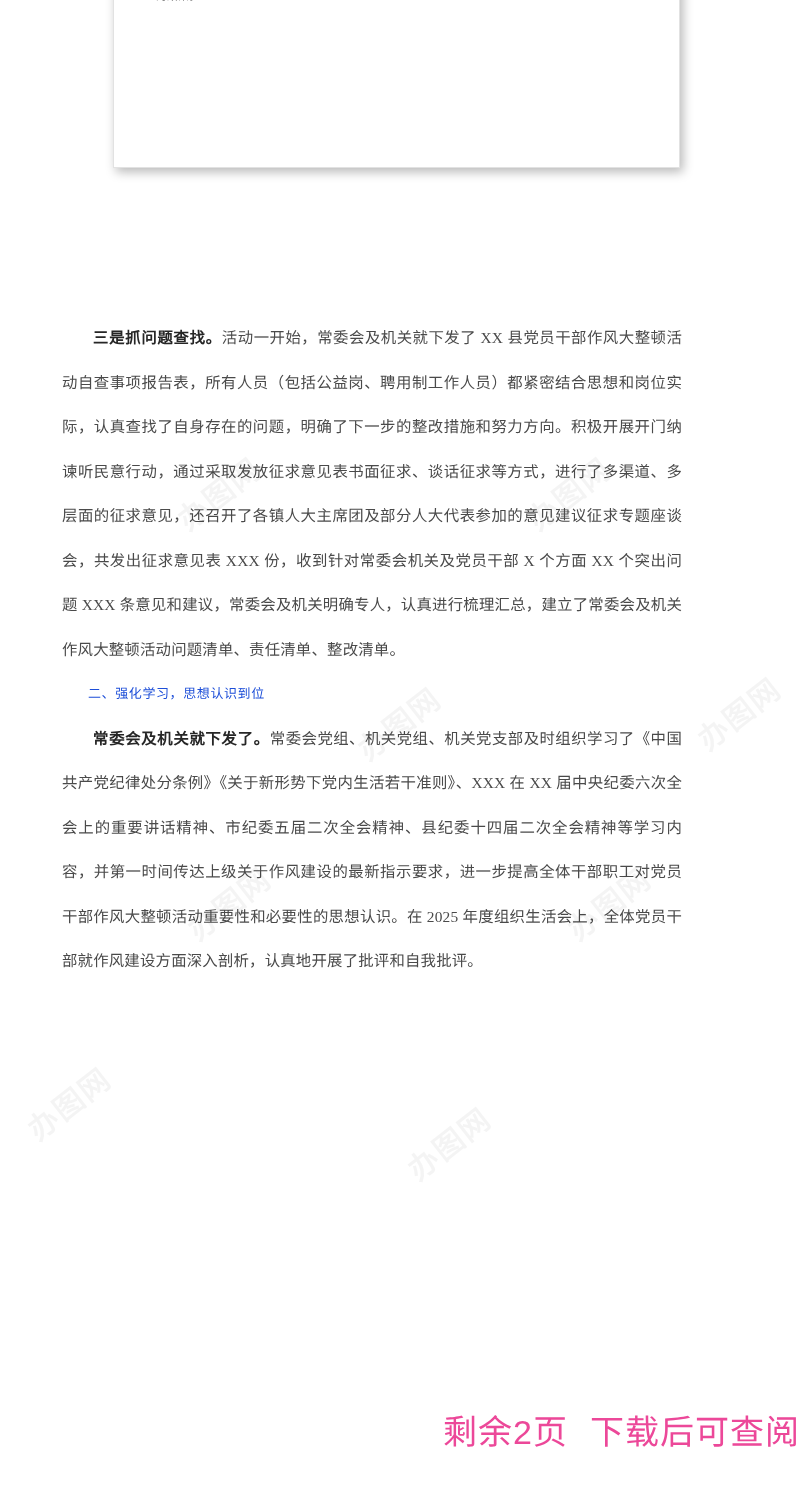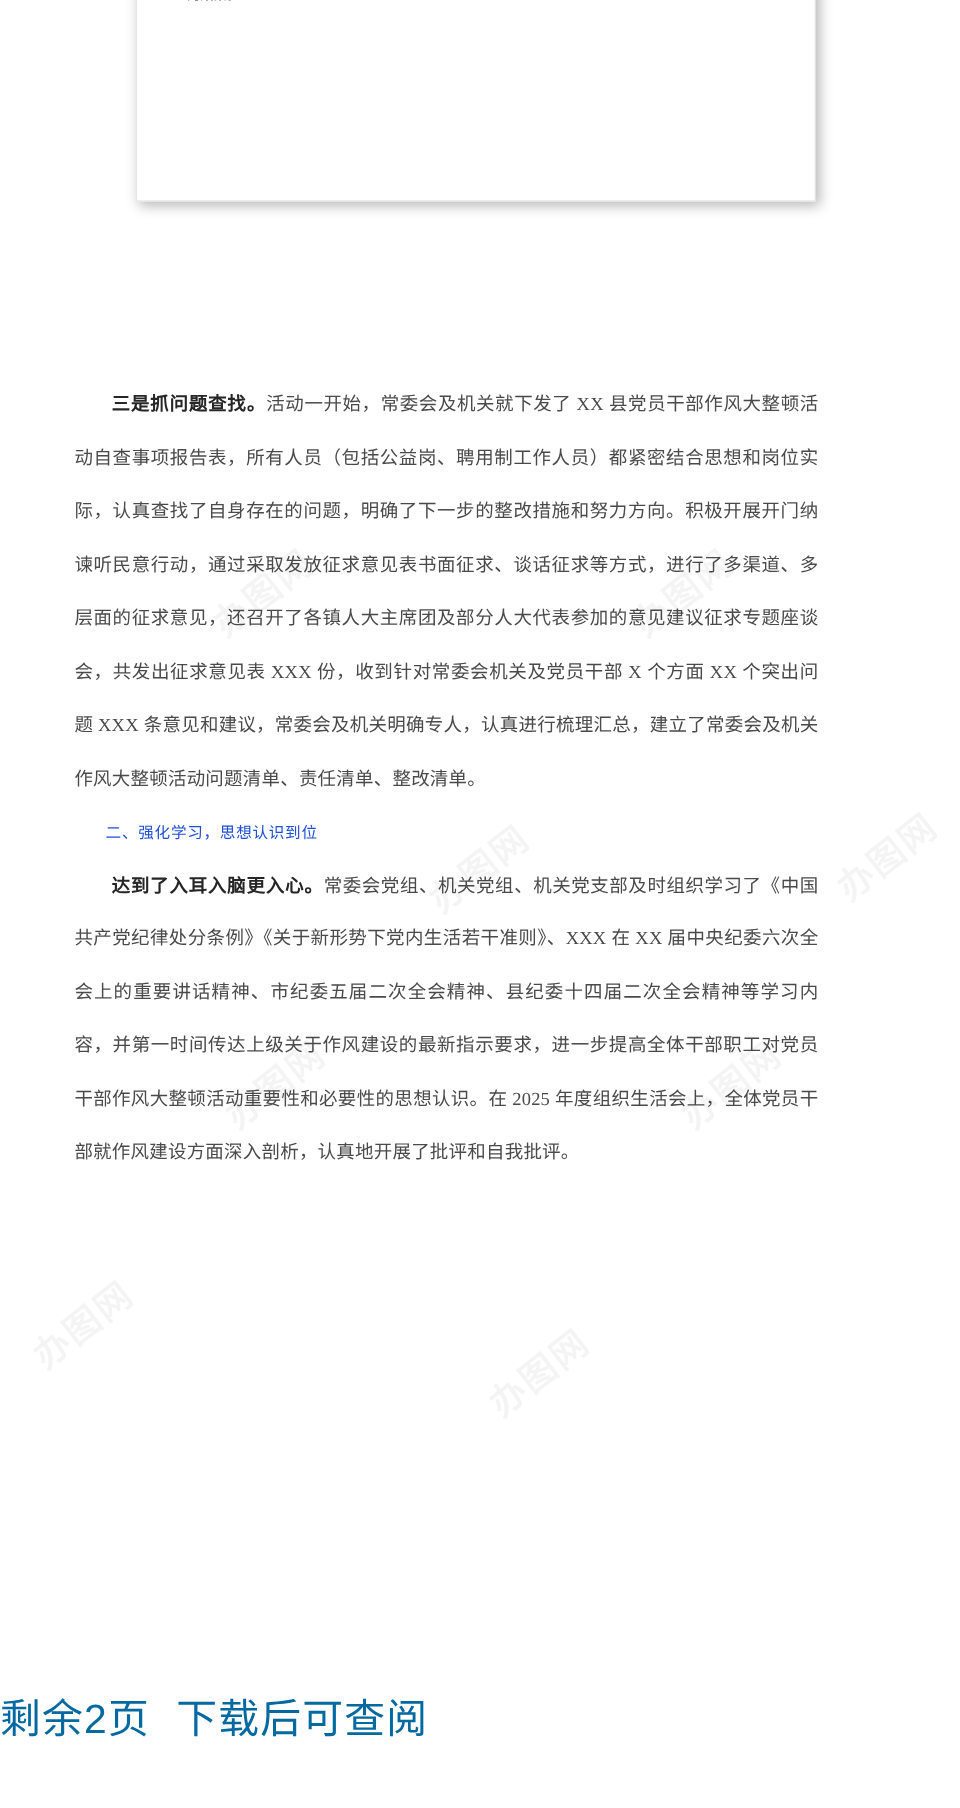--- a/index.html
+++ b/index.html
@@ -97,24 +97,24 @@
     white-space: nowrap;
     user-select: none;
   }
 
   
   .footer-notice {
     position: absolute;
     left: 0;
     right: 0;
     top: 1405px;
-    text-align: left;
+    text-align: right;
     font-family: "Liberation Sans", "DejaVu Sans", sans-serif;
     font-size: 34px;
-    color: #0369a1;
+    color: #ec4899;
     letter-spacing: 1px;
     white-space: nowrap;
   }
   .footer-notice .gap { display: inline-block; width: 22px; }
 </style>
 </head>
 <body>
 
 <div class="prev-page-card">
   <div class="tail-line">的效果。</div>
@@ -127,18 +127,18 @@
   <div class="wm" style="left:180px; top:880px;">办图网</div>
   <div class="wm" style="left:560px; top:880px;">办图网</div>
   <div class="wm" style="left:690px; top:690px;">办图网</div>
   <div class="wm" style="left:20px; top:1080px;">办图网</div>
   <div class="wm" style="left:400px; top:1120px;">办图网</div>
 </div>
 
 <div class="doc-body">
     <p class="para"><span class="indent"></span><span class="lead">三是抓问题查找。</span><span class="body">活动一开始，常委会及机关就下发了 XX 县党员干部作风大整顿活动自查事项报告表，所有人员（包括公益岗、聘用制工作人员）都紧密结合思想和岗位实际，认真查找了自身存在的问题，明确了下一步的整改措施和努力方向。积极开展开门纳谏听民意行动，通过采取发放征求意见表书面征求、谈话征求等方式，进行了多渠道、多层面的征求意见，还召开了各镇人大主席团及部分人大代表参加的意见建议征求专题座谈会，共发出征求意见表 XXX 份，收到针对常委会机关及党员干部 X 个方面 XX 个突出问题 XXX 条意见和建议，常委会及机关明确专人，认真进行梳理汇总，建立了常委会及机关作风大整顿活动问题清单、责任清单、整改清单。</span></p>
     <p class="heading"><span class="indent"></span><span class="body">二、强化学习，思想认识到位</span></p>
-    <p class="para"><span class="indent"></span><span class="lead">达到了入耳入脑更入心。</span><span class="body">常委会党组、机关党组、机关党支部及时组织学习了《中国共产党纪律处分条例》《关于新形势下党内生活若干准则》、XXX 在 XX 届中央纪委六次全会上的重要讲话精神、市纪委五届二次全会精神、县纪委十四届二次全会精神等学习内容，并第一时间传达上级关于作风建设的最新指示要求，进一步提高全体干部职工对党员干部作风大整顿活动重要性和必要性的思想认识。在 2025 年度组织生活会上，全体党员干部就作风建设方面深入剖析，认真地开展了批评和自我批评。</span></p>
+    <p class="para"><span class="indent"></span><span class="lead">常委会及机关就下发了。</span><span class="body">常委会党组、机关党组、机关党支部及时组织学习了《中国共产党纪律处分条例》《关于新形势下党内生活若干准则》、XXX 在 XX 届中央纪委六次全会上的重要讲话精神、市纪委五届二次全会精神、县纪委十四届二次全会精神等学习内容，并第一时间传达上级关于作风建设的最新指示要求，进一步提高全体干部职工对党员干部作风大整顿活动重要性和必要性的思想认识。在 2025 年度组织生活会上，全体党员干部就作风建设方面深入剖析，认真地开展了批评和自我批评。</span></p>
   </div>
 
 <div class="footer-notice">
   <span>剩余2页</span><span class="gap"></span><span>下载后可查阅</span>
 </div>
 
 </body></html>

